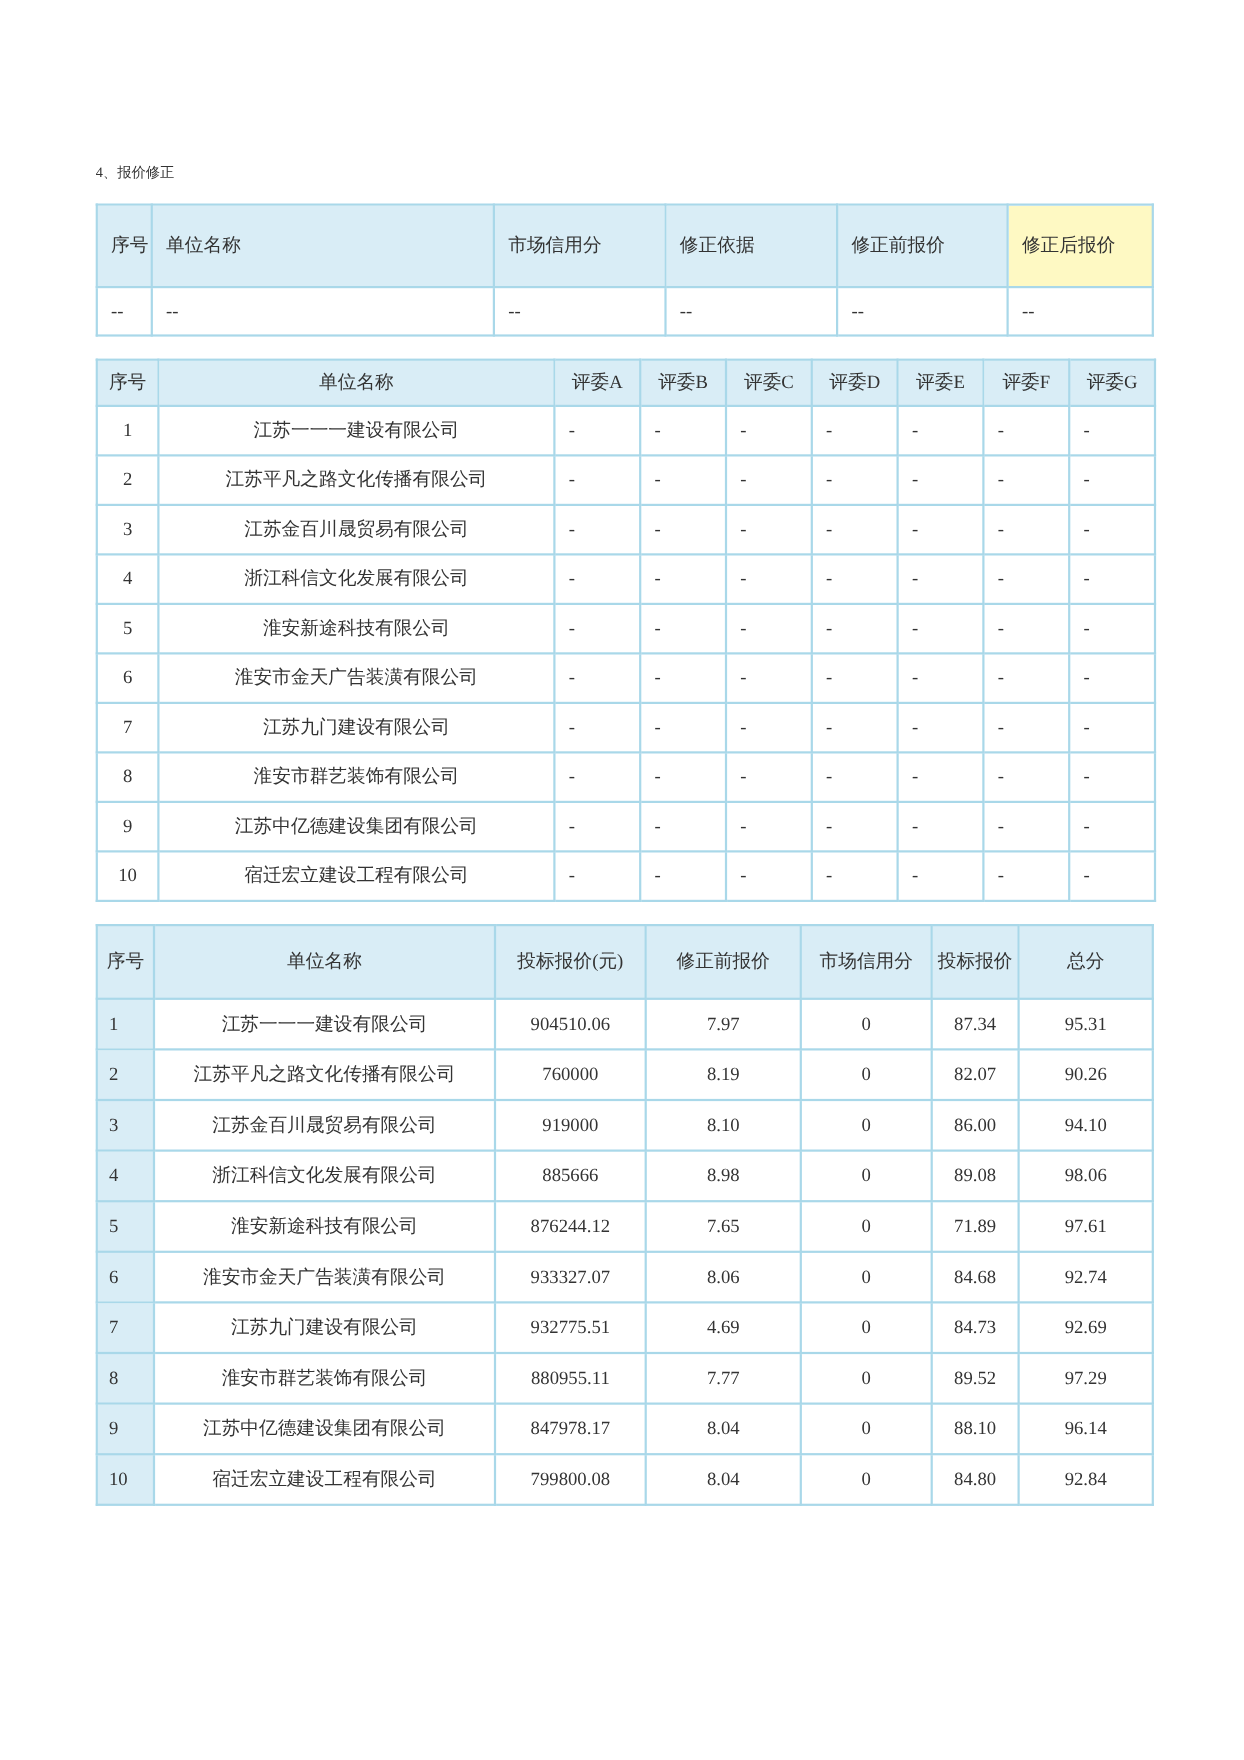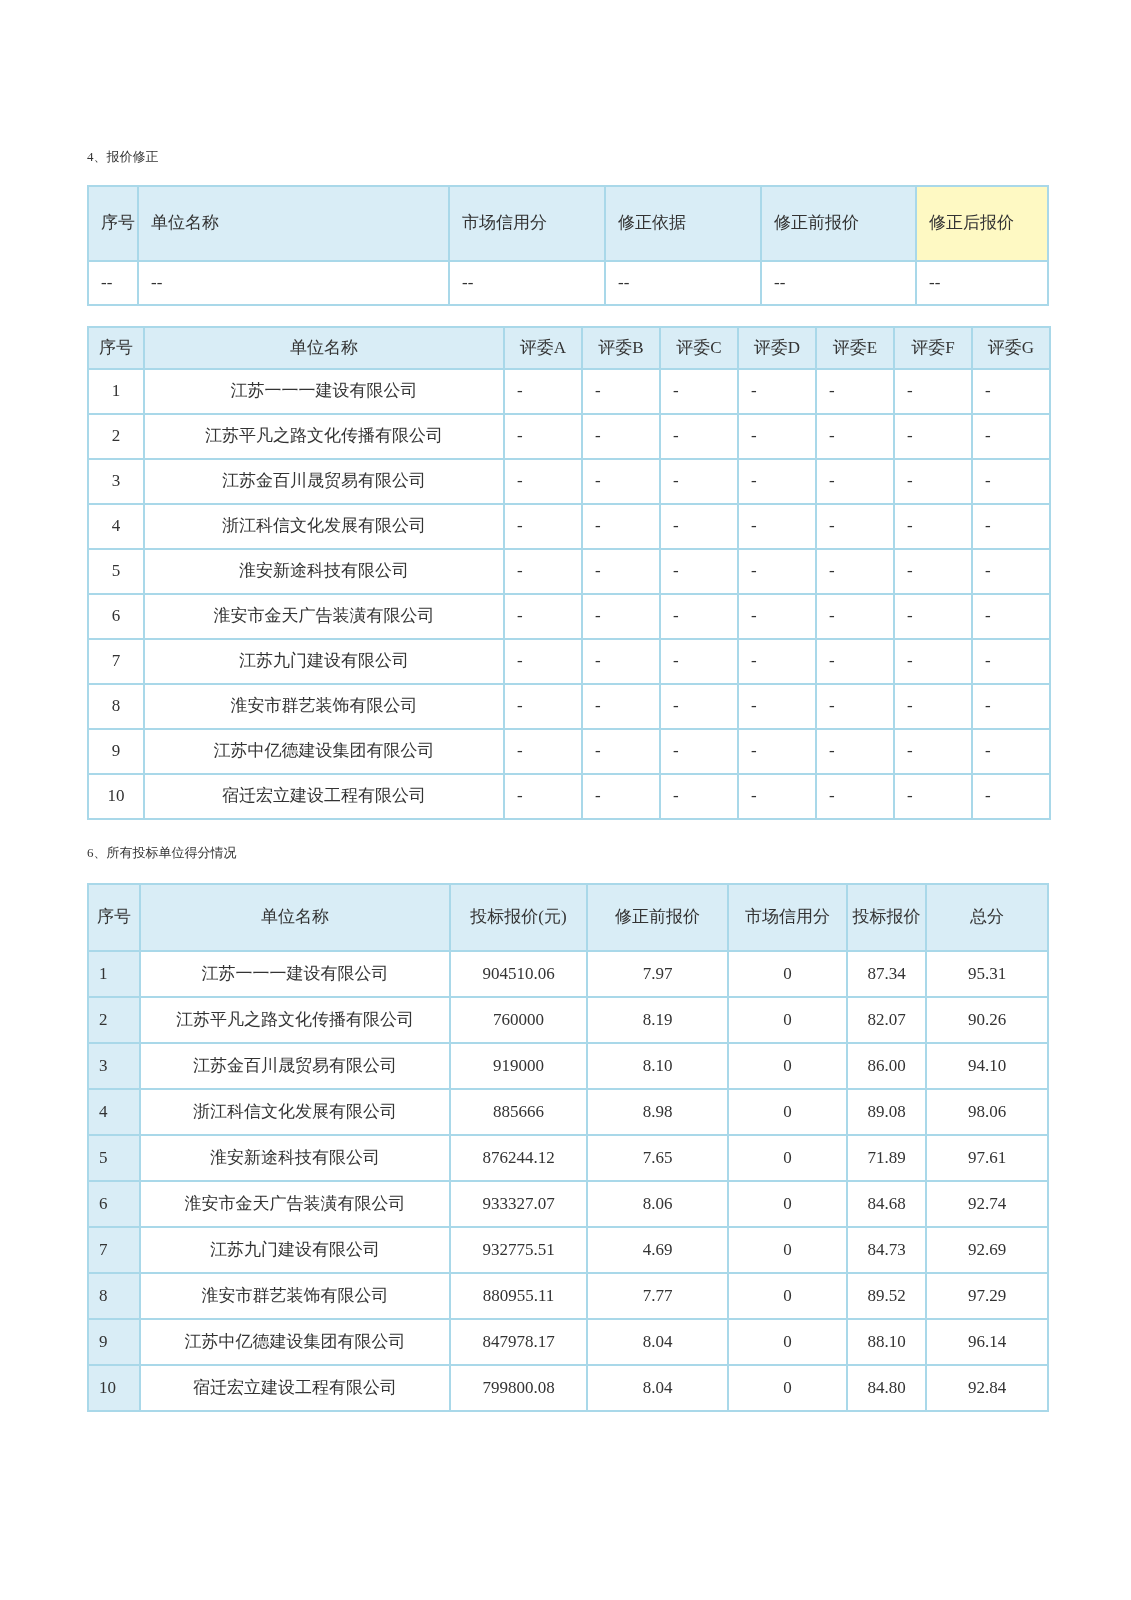--- a/index.html
+++ b/index.html
@@ -232,21 +232,20 @@
             <td class="al-left">-</td>
             <td class="al-left">-</td>
             <td class="al-left">-</td>
             <td class="al-left">-</td>
           </tr>
         </tbody>
       </table>
   </div>
 
   <div class="section sec2">
-    <div class="section-title">6、所有投标单位得分情况</div>
     <table>
         <colgroup>
           <col style="width: 52px;">
           <col style="width: 310px;">
           <col style="width: 137px;">
           <col style="width: 141px;">
           <col style="width: 119px;">
           <col style="width: 79px;">
           <col style="width: 122px;">
         </colgroup>

